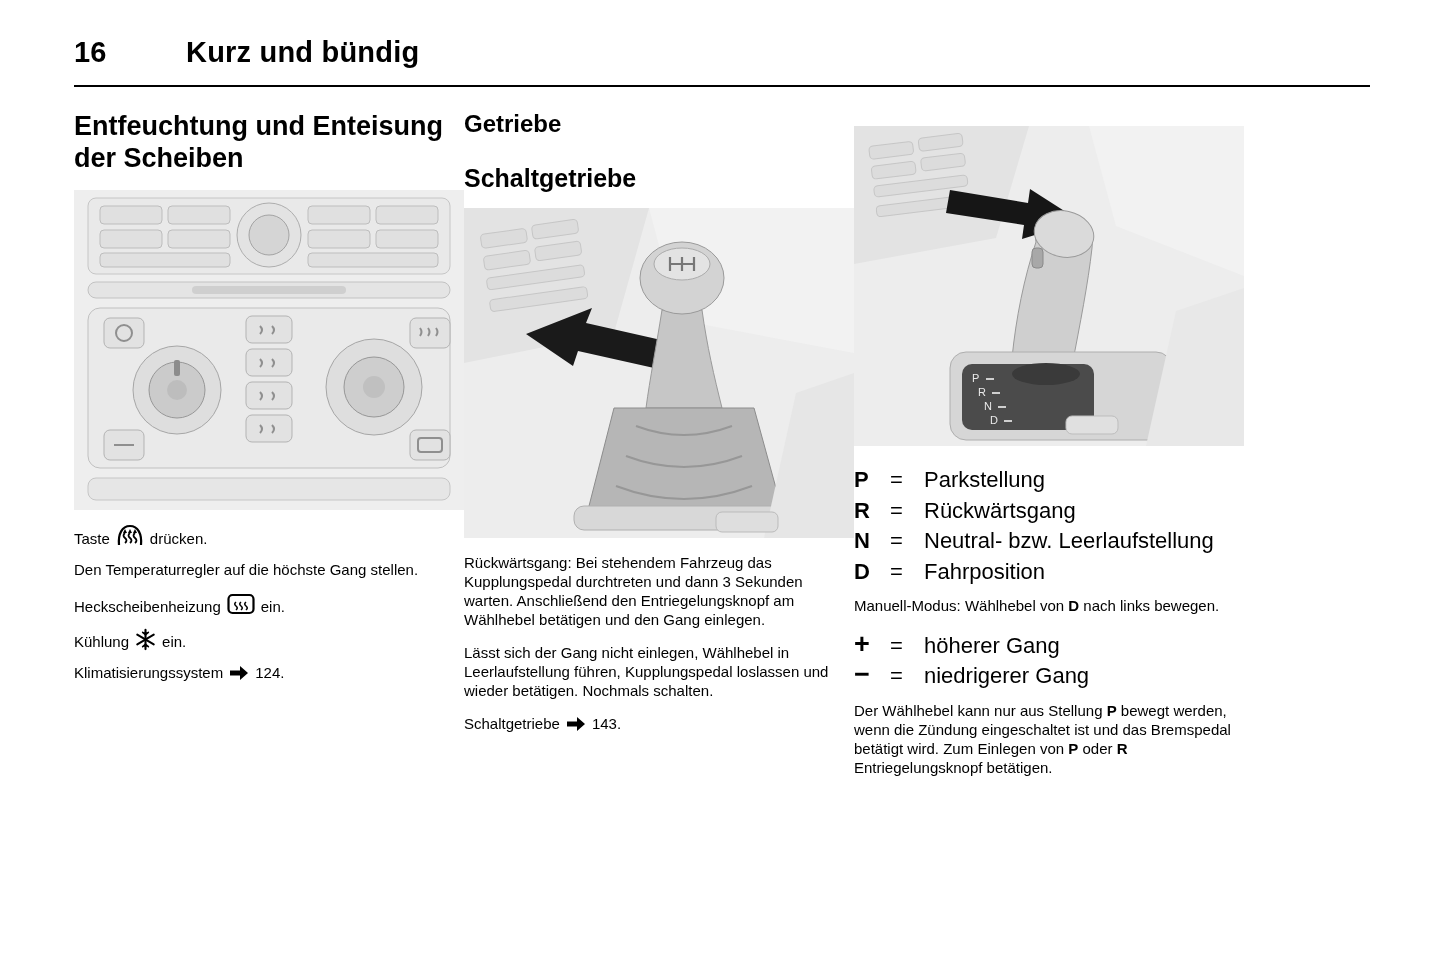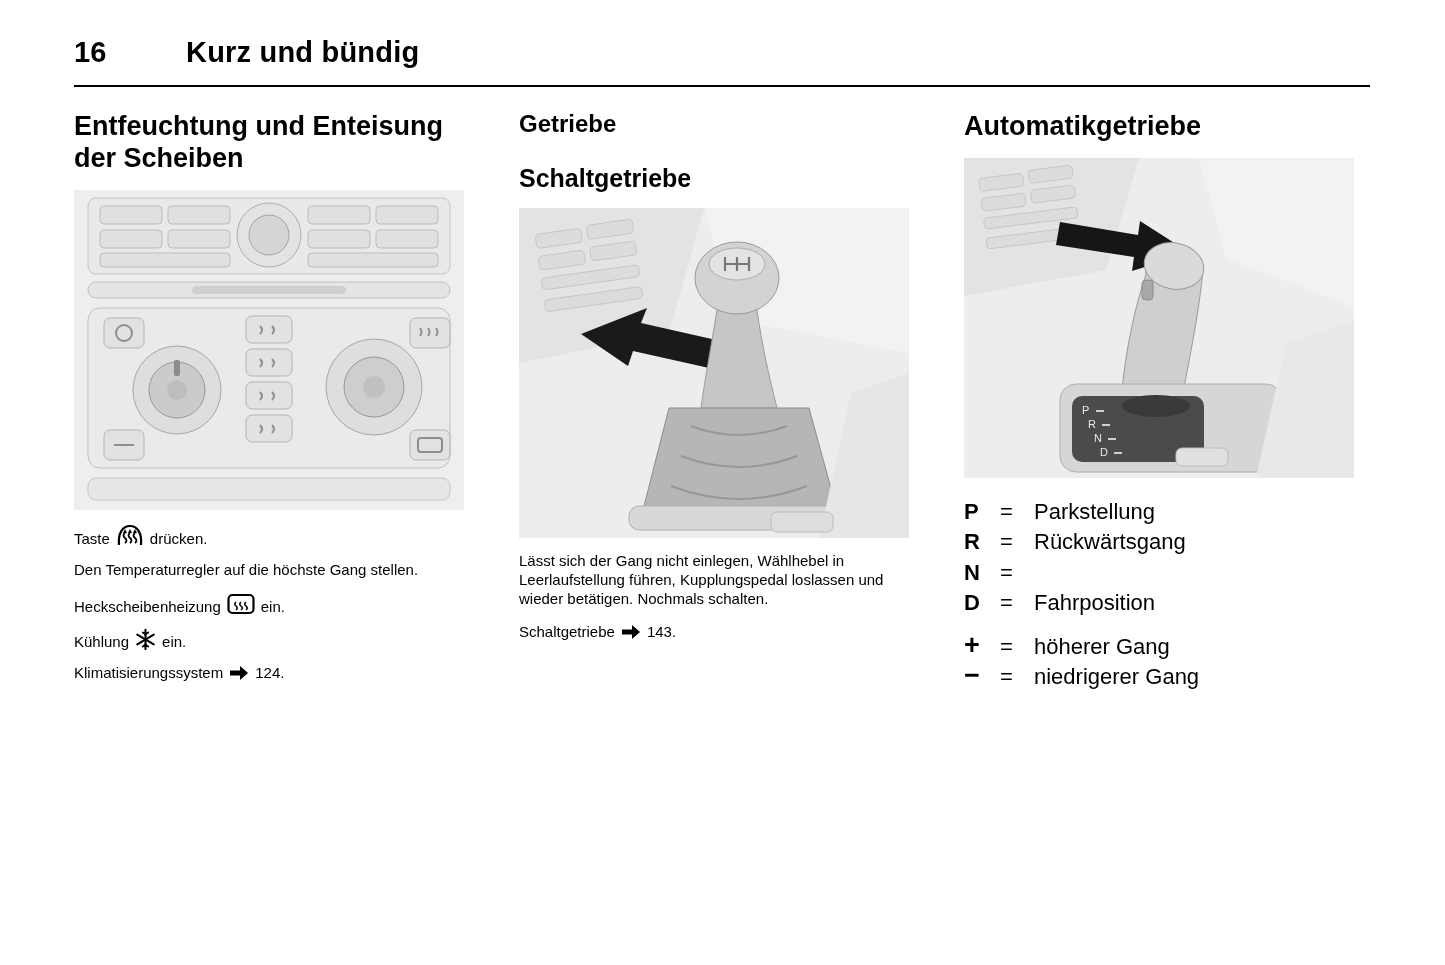--- a/index.html
+++ b/index.html
@@ -5,21 +5,21 @@
   * { margin:0; padding:0; box-sizing:border-box; }
   html,body { width:1445px; height:965px; background:#ffffff; color:#000;
               font-family:"Liberation Sans", sans-serif; overflow:hidden; }
   .page { width:1445px; height:965px; padding:0 97px 0 52px;margin-left:22px; }
 
   .header { display:flex; align-items:baseline; padding-top:36px; }
   .header .num { font-size:29px; font-weight:700; width:112px; }
   .header .title { font-size:29px; font-weight:700; letter-spacing:.2px; }
   .rule { border-top:2px solid #000; margin-top:16px; }
 
-  .cols { display:flex; gap:55px; margin-top:24px; }
+  .cols { display:flex; margin-top:24px; }
   .col { width:390px; flex:0 0 390px; }
 
   h2.sect { font-size:27px; font-weight:700; line-height:1.18; }
   h1.chap { font-size:24px; font-weight:700; line-height:1.1; }
   h3.subsect { font-size:25px; font-weight:700; margin-top:27px; }
 
   .figure { width:390px; margin-top:15px; }
   .figure svg { display:block; }
 
   p.body { font-size:15px; line-height:1.26; margin-top:12px; }
@@ -191,31 +191,31 @@
           <g>
             <path d="M150 200 L290 200 L318 302 L124 302 Z" fill="#b6b6b6" stroke="#8c8c8c"></path>
             <path d="M172 218 q48 18 96 0 M162 248 q58 22 116 0 M152 278 q68 26 136 0" stroke="#979797" fill="none" stroke-width="2"></path>
           </g>
           <rect x="110" y="298" width="222" height="24" rx="10" fill="#d8d8d8" stroke="#b0b0b0"></rect>
           <path d="M332 185 L390 165 L390 330 L300 330 Z" fill="#e6e6e6"></path>
           <rect x="252" y="304" width="62" height="20" rx="6" fill="#dedede" stroke="#bbbbbb"></rect>
         </svg>
       </div>
 
+      <p class="body first">Rückwärtsgang: Bei stehendem Fahrzeug das Kupplungspedal durchtreten und dann 3 Sekunden warten. Anschließend den Entriegelungsknopf am Wählhebel betätigen und den Gang einlegen.</p>
       <p class="body">Lässt sich der Gang nicht einlegen, Wählhebel in Leerlaufstellung führen, Kupplungspedal loslassen und wieder betätigen. Nochmals schalten.</p>
 
       <p class="body">
         <span>Schaltgetriebe</span><span class="inl-icon"><svg width="22" height="18" viewBox="0 0 22 18">
               <path d="M2 6.5 H12 V2 L20 9 L12 16 V11.5 H2 Z" fill="#000"></path>
             </svg></span><span>143.</span>
       </p>
     </div>
 
     <div class="col">
-      <h2 class="sect">Automatikgetriebe</h2>
 
       <div class="figure">
         <svg width="390" height="320" viewBox="0 0 390 320">
           <rect width="390" height="320" fill="#ededed"></rect>
           <path d="M0 0 L175 0 L142 112 L0 138 Z" fill="#e3e3e3"></path>
           <path d="M235 0 L390 0 L390 150 L262 100 Z" fill="#f2f2f2"></path>
           <g fill="#dcdcdc" stroke="#c6c6c6" transform="rotate(-7 70 45)">
             <rect x="18" y="14" width="44" height="13" rx="4"></rect>
               <rect x="68" y="12" width="44" height="13" rx="4"></rect>
             <rect x="18" y="34" width="44" height="13" rx="4"></rect>
@@ -255,38 +255,45 @@
           <span class="lg-label">Parkstellung</span>
         </div>
         <div class="legend-row">
           <span class="lg-key">R</span>
           <span class="lg-eq">=</span>
           <span class="lg-label">Rückwärtsgang</span>
         </div>
         <div class="legend-row">
           <span class="lg-key">N</span>
           <span class="lg-eq">=</span>
+          <span class="lg-label">Neutral- bzw. Leerlaufstellung</span>
         </div>
         <div class="legend-row">
           <span class="lg-key">D</span>
           <span class="lg-eq">=</span>
           <span class="lg-label">Fahrposition</span>
         </div>
       </div>
 
+      <p class="body manuell">
+        <span>Manuell-Modus: Wählhebel von </span><b>D</b><span> nach links bewegen.</span>
+      </p>
 
       <div class="legend gears">
         <div class="legend-row">
           <span class="lg-key big">+</span>
           <span class="lg-eq">=</span>
           <span class="lg-label">höherer Gang</span>
         </div>
         <div class="legend-row">
           <span class="lg-key big">−</span>
           <span class="lg-eq">=</span>
           <span class="lg-label">niedrigerer Gang</span>
         </div>
       </div>
 
+      <p class="body final">
+        <span>Der Wählhebel kann nur aus Stellung </span><b>P</b><span> bewegt werden, wenn die Zündung eingeschaltet ist und das Bremspedal betätigt wird. Zum Einlegen von </span><b>P</b><span> oder </span><b>R</b><span> Entriegelungsknopf betätigen.</span>
+      </p>
     </div>
 
   </div>
 </div>
 
 </body></html>

